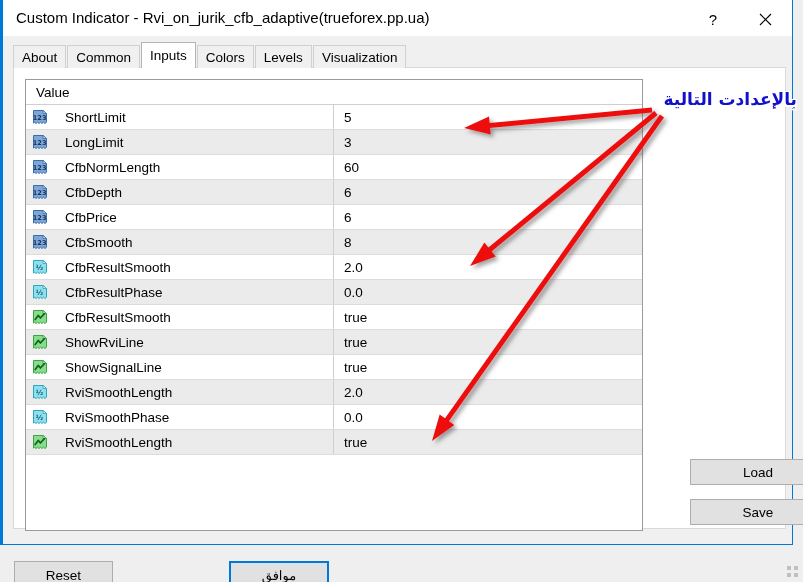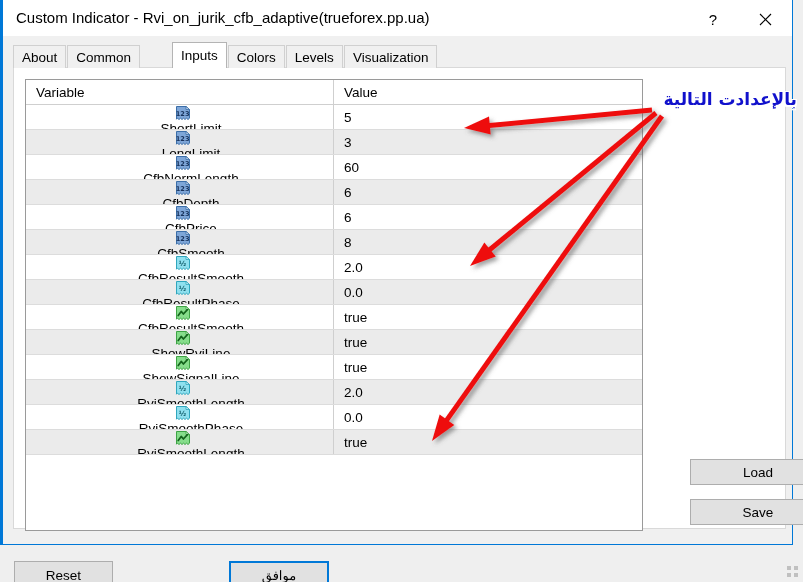--- a/index.html
+++ b/index.html
@@ -73,21 +73,20 @@
     border-bottom: none;
     cursor: default;
     white-space: nowrap;
   }
   .tab.active {
     height: 26px;
     background: #ffffff;
     border-color: #b4b4b4;
     position: relative;
     z-index: 2;
-    margin-left: 31px;
   }
 
   
   #tabpage {
     position: absolute;
     left: 10px; top: 67px;
     width: 773px; height: 462px;
     background: #ffffff;
     border: 1px solid #d9d9d9;
   }
@@ -121,21 +120,20 @@
     background: #ffffff;
     border-bottom: 1px solid #dcdcdc;
   }
   .row.alt { background: #ebebeb; }
   .cell-var {
     width: 308px;
     display: flex; align-items: center;
     padding-left: 6px;
     border-right: 1px solid #cfcfcf;
     overflow: hidden;
-    flex-direction: column;
   }
   .cell-val {
     flex: 1;
     display: flex; align-items: center;
     padding-left: 10px;
     font-size: 13.5px; color: #000;
   }
   .var-label {
     font-size: 13.5px; color: #000;
     margin-left: 17px;
@@ -262,21 +260,20 @@
       </div>
       <div class="tab">
         <span>Visualization</span>
       </div>
     </div>
 
   <div id="tabpage">
 
     <div id="table">
       <div id="table-header">
-        <div class="th col-var">Variable</div>
         <div class="th col-val">Value</div>
       </div>
       <div id="table-body">
           <div class="row">
             <div class="cell-var">
               <svg viewBox="0 0 16 16" class="type-icon">
                 <path d="M1.5 1.5 H11 L14.5 4.5 V13.2 L13 14.5 L11.5 13.2 L10 14.5 L8.5 13.2 L7 14.5 L5.5 13.2 L4 14.5 L2.5 13.2 L1.5 14.2 Z" fill="#7ea6d8" stroke="#3b6ea8" stroke-width="1"></path>
                 <path d="M11 1.5 V4.5 H14.5 Z" fill="#cfe0f2" stroke="#3b6ea8" stroke-width="0.8"></path>
                 <text x="7.6" y="10.8" font-size="6.6" font-family="DejaVu Sans, sans-serif" font-weight="bold" fill="#17325c" text-anchor="middle">123</text>
               </svg>

